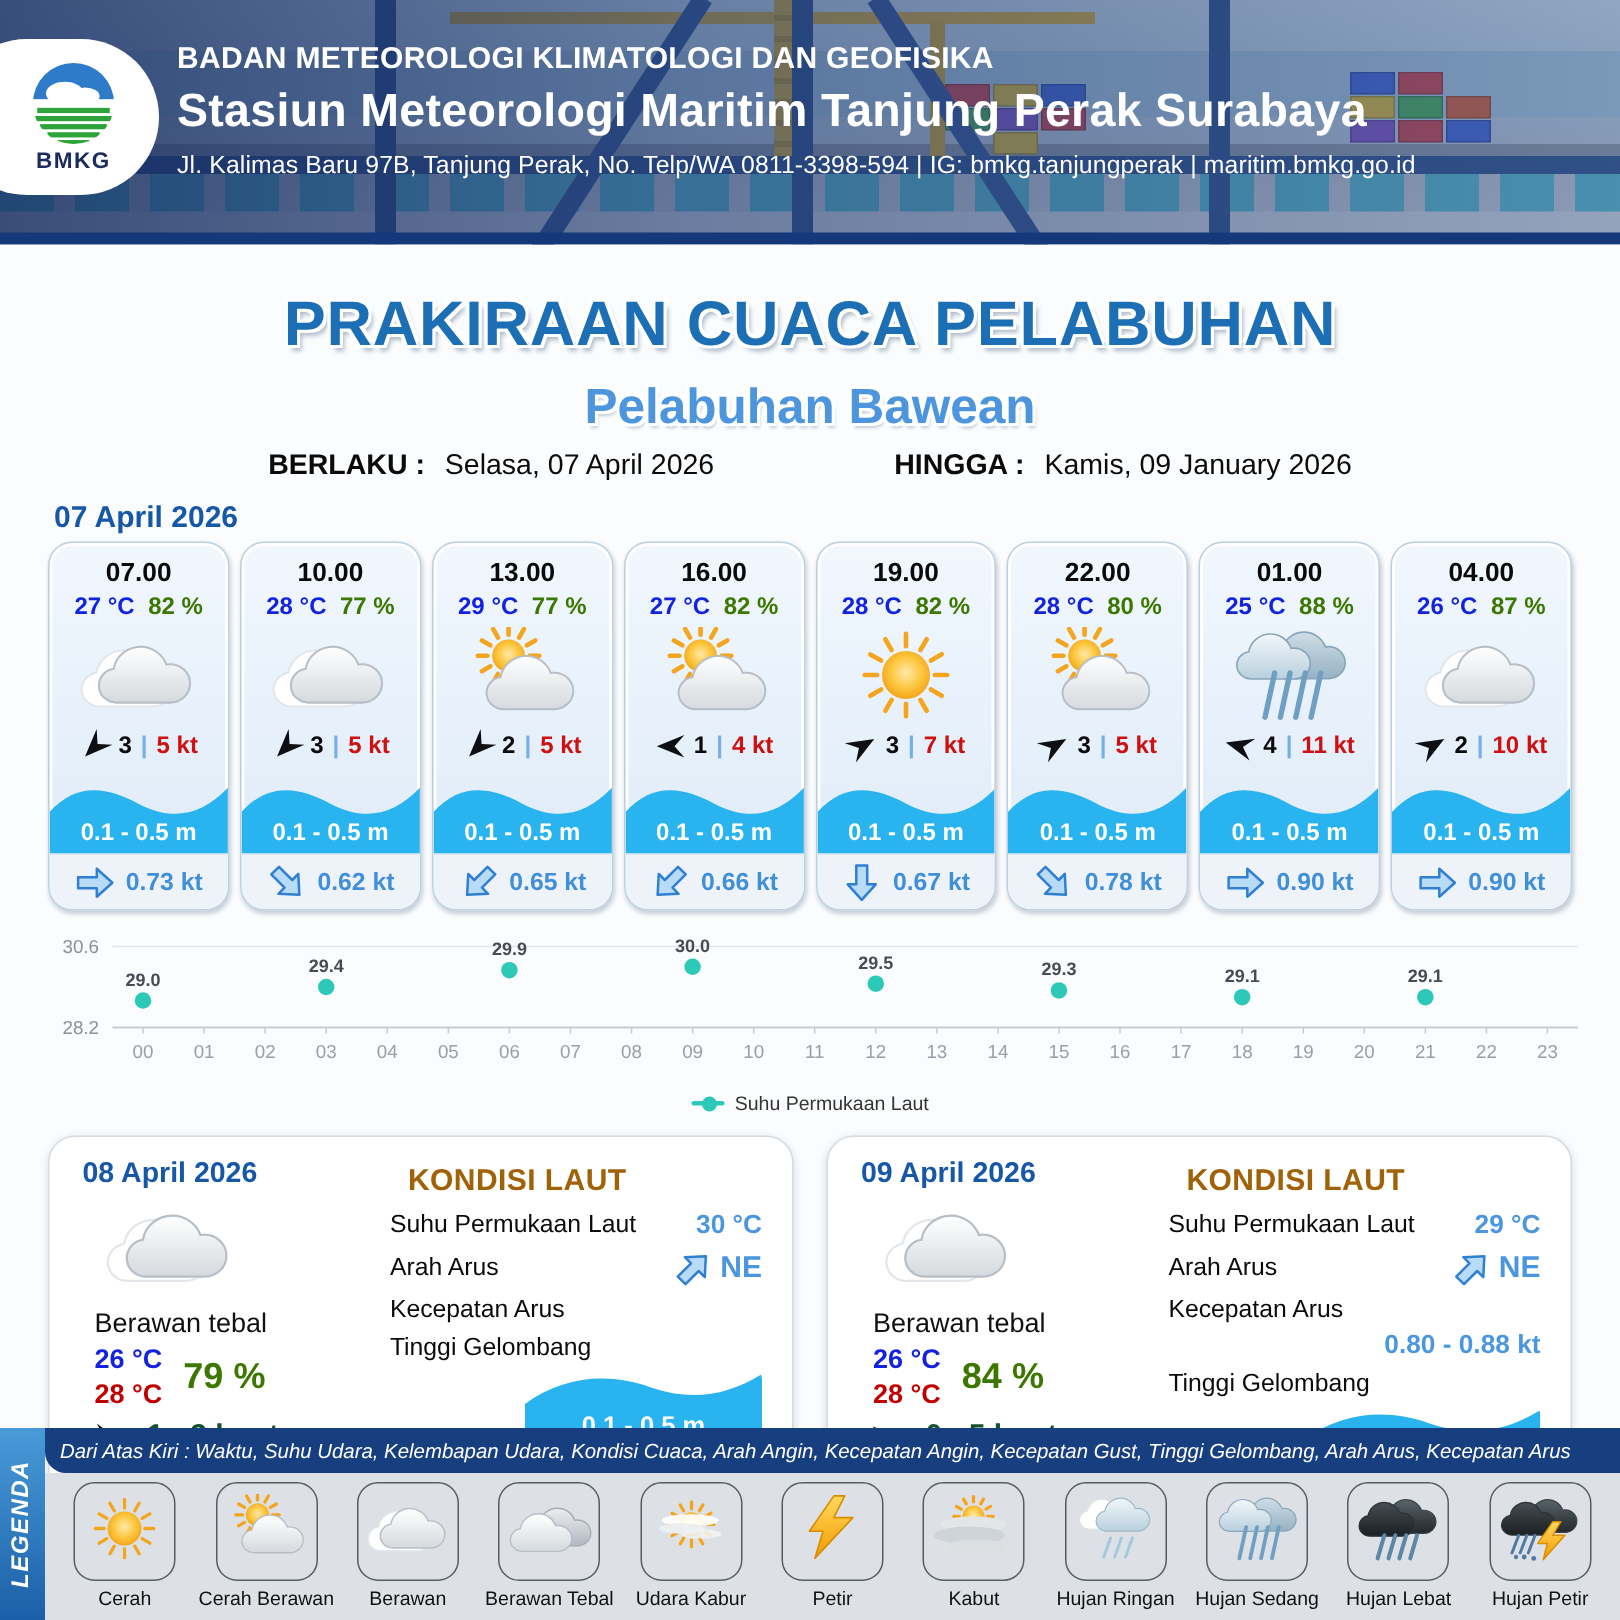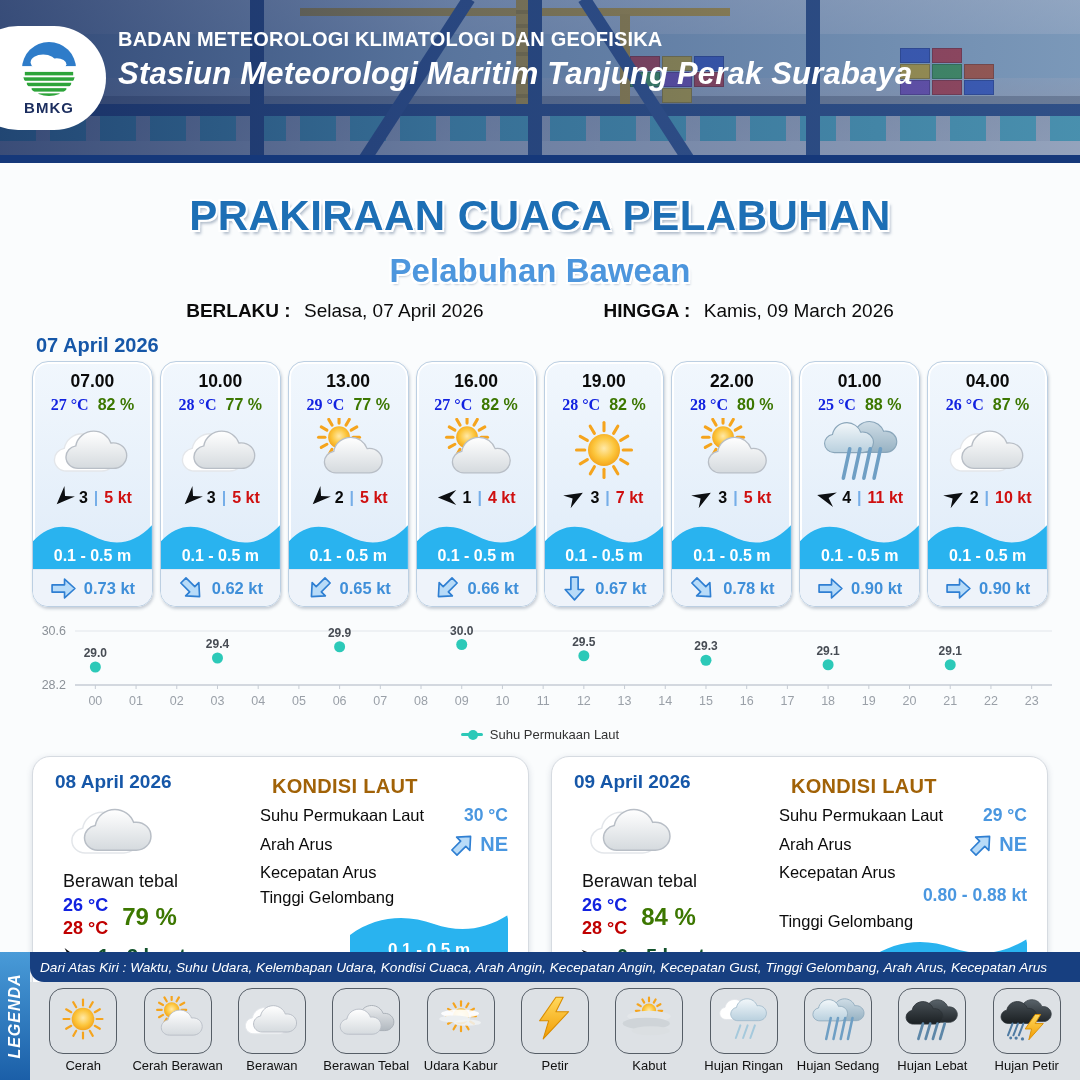--- a/index.html
+++ b/index.html
@@ -26,42 +26,42 @@
     background:repeating-linear-gradient(90deg,#63c3cf 0 36px, transparent 36px 50px);}
   .floor{position:absolute; left:0; right:0; bottom:8px; height:14px; background:#dde2e6;}
   .hero-overlay{position:absolute; inset:0; background:linear-gradient(90deg,rgba(17,39,92,.80) 0%,rgba(23,50,108,.58) 42%,rgba(30,60,120,.38) 100%);}
   .hero-strip{position:absolute; left:0; right:0; bottom:0; height:8px; background:#15387a;}
   .logo-pill{position:absolute; left:-34px; top:26px; width:140px; height:104px; background:#ffffff; border-radius:60px; z-index:5;
     display:flex; flex-direction:column; align-items:center; justify-content:center; padding-left:26px;}
   .logo-pill svg{width:58px; height:58px; display:block;}
   .logo-word{font-size:15px; font-weight:bold; color:#1b2d5e; letter-spacing:1px; margin-top:1px;}
   .hero-text{position:absolute; left:118px; top:28px; right:8px; z-index:4; color:#fff;}
   .hero-l1{font-size:20px; font-weight:bold; letter-spacing:.2px;}
-  .hero-l2{font-size:31px; font-weight:bold; margin-top:5px; letter-spacing:.2px;font-style:italic;}
+  .hero-l2{font-size:31px; font-weight:bold; margin-top:5px; letter-spacing:.2px;}
   .hero-l3{font-size:16.5px; margin-top:9px; letter-spacing:.1px;}
 
   
   .titleblock{text-align:center; padding-top:29px;}
   .main-title{font-size:42px; font-weight:bold; letter-spacing:.5px; color:var(--c-accent);
     text-shadow:-2px -2px 0 #fff,2px -2px 0 #fff,-2px 2px 0 #fff,2px 2px 0 #fff,3px 4px 3px rgba(40,70,110,.35);}
   .sub-title{font-size:33px; font-weight:bold; color:var(--c-subtitle); margin-top:12px;
     text-shadow:-2px -2px 0 #fff,2px -2px 0 #fff,-2px 2px 0 #fff,2px 2px 0 #fff,2px 3px 2px rgba(40,70,110,.25);}
   .valid-row{display:flex; justify-content:center; gap:120px; margin-top:10px; font-size:19px; color:#0b0b0b;}
   .valid-row b{font-weight:bold;}
   .valid-row span.v{font-weight:normal; margin-left:8px;}
 
   
   .fdate{margin:12px 0 4px 36px; font-size:20px; font-weight:bold; color:var(--c-date-blue);}
   .cards{display:flex; gap:7px; margin:0 32px;}
   .fcard{flex:1; height:246px; background:linear-gradient(180deg,#f1f7fd 0%,#ddeaf8 100%);
     border:1px solid #bccfe2; border-radius:16px; box-shadow:inset 0 0 0 2px #fff, 1px 2px 3px rgba(50,70,100,.25);
     overflow:hidden; display:flex; flex-direction:column; position:relative;}
   .fc-time{text-align:center; font-size:17.5px; font-weight:bold; color:#0a0a0a; margin-top:9px;}
   .fc-th{display:flex; justify-content:center; gap:9px; margin-top:4px; font-size:16px; font-weight:bold;}
-  .fc-temp{color:var(--c-temp-blue);font-family:Liberation Serif, serif;}
+  .fc-temp{color:var(--c-temp-blue);}
   .fc-hum{color:var(--c-hum-green);}
   .fc-icon{height:72px; display:flex; align-items:center; justify-content:center;}
   .fc-icon svg{width:88px; height:64px;}
   .fc-wind{display:flex; align-items:center; justify-content:center; gap:5px; font-size:16px; font-weight:bold; margin-top:1px;}
   .dart{display:inline-flex; width:21px; height:21px;}
   .dart svg{width:100%; height:100%;}
   .fc-ws{color:#0a0a0a;}
   .fc-sep{color:#76aee8; margin:0 1px;}
   .fc-gust{color:var(--c-gust-red);}
   .fc-wave{position:relative; height:53px; margin-top:auto;}
@@ -210,35 +210,36 @@
           <rect x="7" y="44.2" width="46" height="3.6" fill="#2da43a"></rect>
           <rect x="12" y="49.8" width="36" height="3.6" fill="#2da43a"></rect>
           <rect x="19" y="55.2" width="22" height="3.4" fill="#2da43a"></rect>
         </g>
       </svg>
       <div class="logo-word">BMKG</div>
     </div>
     <div class="hero-text">
       <div class="hero-l1">BADAN METEOROLOGI KLIMATOLOGI DAN GEOFISIKA</div>
       <div class="hero-l2">Stasiun Meteorologi Maritim Tanjung Perak Surabaya</div>
+      <div class="hero-l3">Jl. Kalimas Baru 97B, Tanjung Perak, No. Telp/WA 0811-3398-594 | IG: bmkg.tanjungperak | maritim.bmkg.go.id</div>
     </div>
     <div class="hero-strip"></div>
   </div>
 
   <div class="titleblock">
     <div class="main-title">PRAKIRAAN CUACA PELABUHAN</div>
     <div class="sub-title">Pelabuhan Bawean</div>
     <div class="valid-row">
       <div>
         <b>BERLAKU :</b>
         <span class="v">Selasa, 07 April 2026</span>
       </div>
       <div>
         <b>HINGGA :</b>
-        <span class="v">Kamis, 09 March 2026</span>
+        <span class="v">Kamis, 09 January 2026</span>
       </div>
     </div>
   </div>
 
   <div class="fdate">07 April 2026</div>
   <div class="cards" id="cards">
   <div class="fcard">
     <div class="fc-time">07.00</div>
     <div class="fc-th">
       <span class="fc-temp">27 °C</span>

